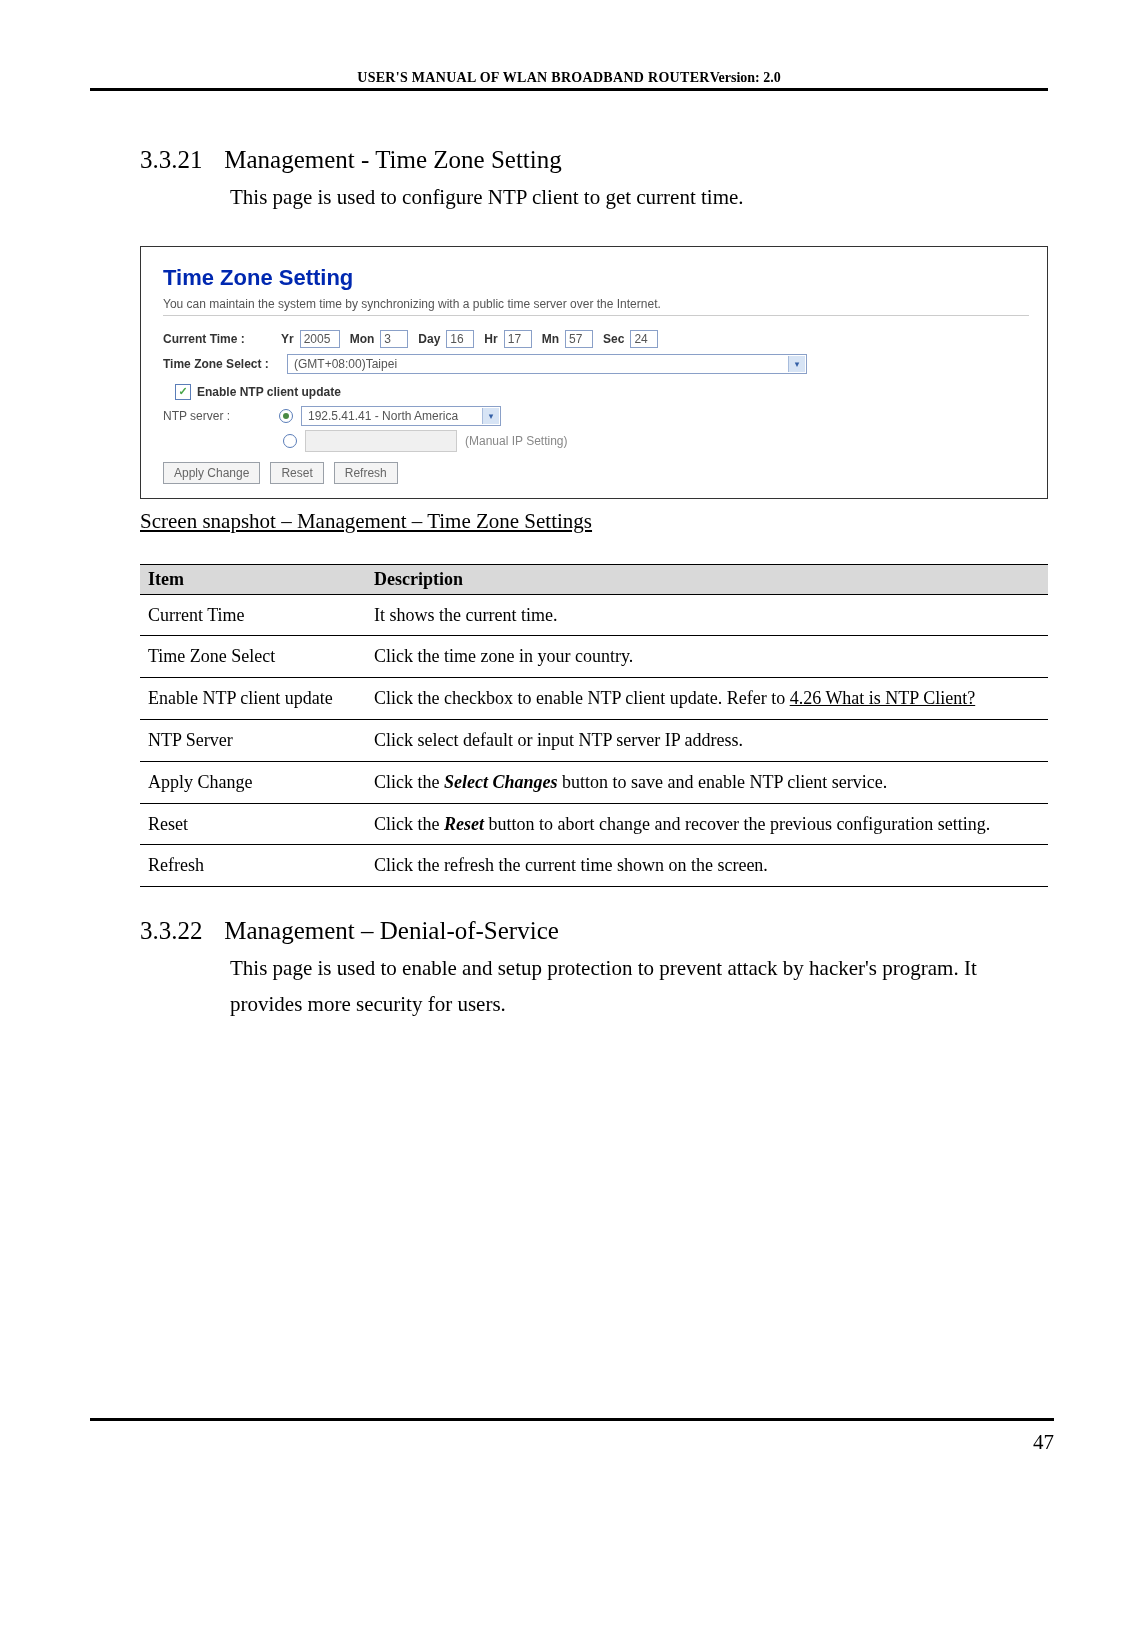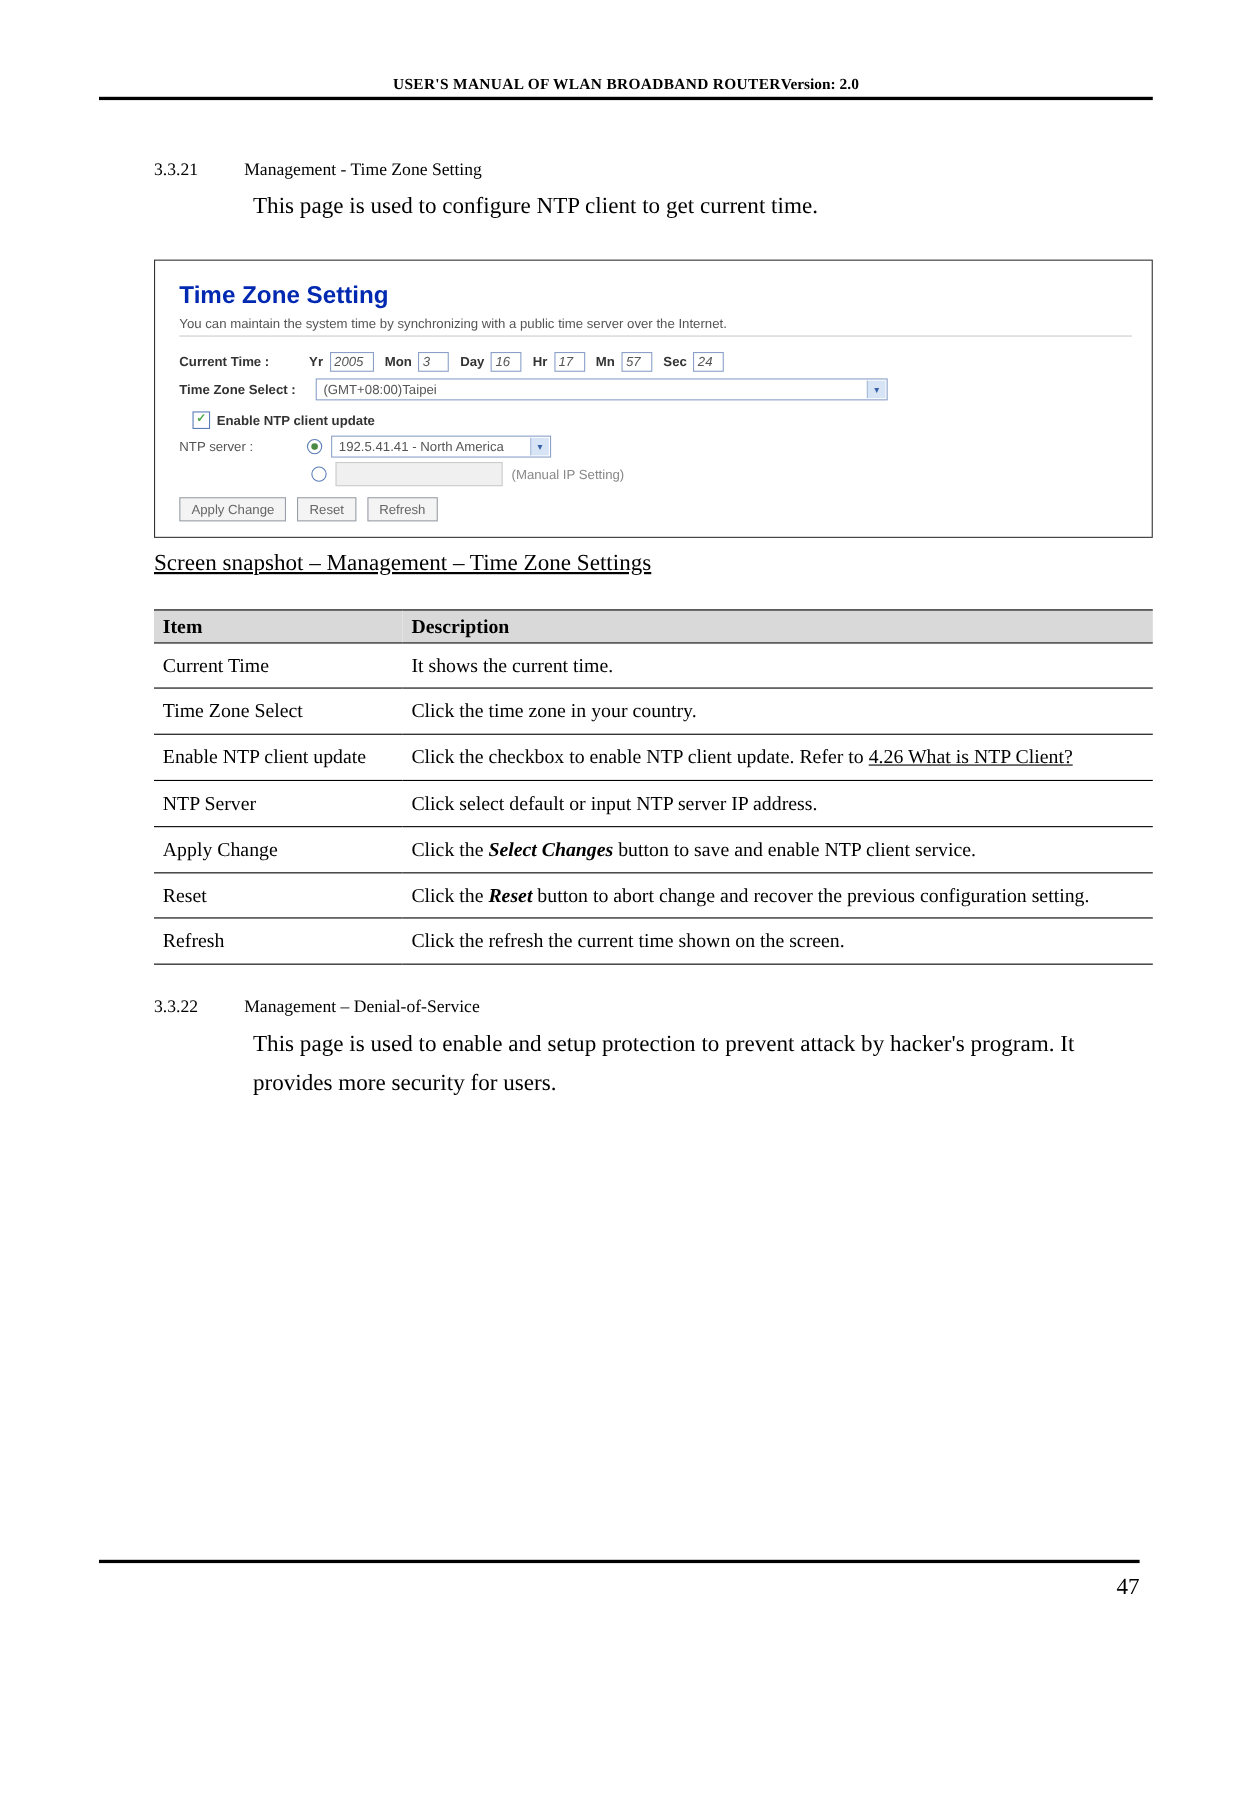--- a/index.html
+++ b/index.html
@@ -24,21 +24,21 @@
     border-bottom: 3px solid #000;
     padding-bottom: 2px;
   }
   .header-line > div:first-child {
     letter-spacing: 0.3px;
   }
   .content {
     padding: 40px 0 0 50px;
   }
   .section-heading {
-    font-size: 16px;
+    font-size: 25px;
     margin: 15px 0 6px 0;
     font-weight: normal;
   }
   .section-heading .num {
     display: inline-block;
     width: 78px;
   }
   .section-intro {
     font-size: 21px;
     margin-left: 90px;
@@ -92,21 +92,20 @@
     margin-left: 4px;
   }
   .ss-input {
     border: 1px solid #8aa0c8;
     background: #fff;
     height: 18px;
     font-size: 12px;
     padding: 0 3px;
     color: #555;
     box-sizing: border-box;
-    font-style: italic;
   }
   .ss-input.w40 { width: 40px; }
   .ss-input.w28 { width: 28px; }
   .ss-select {
     border: 1px solid #8aa0c8;
     background: #fff;
     height: 20px;
     font-size: 12px;
     color: #555;
     position: relative;
@@ -232,21 +231,21 @@
   }
   table.desc td:first-child {
     width: 210px;
   }
   .u { text-decoration: underline; }
   .bi { font-weight: bold; font-style: italic; }
   .footer {
     position: absolute;
     bottom: 55px;
     left: 90px;
-    right: 102px;
+    right: 84px;
   }
   .footer-line {
     border-top: 3px solid #000;
     height: 3px;
   }
   .page-num {
     text-align: right;
     font-size: 21px;
     margin-top: 6px;
   }

